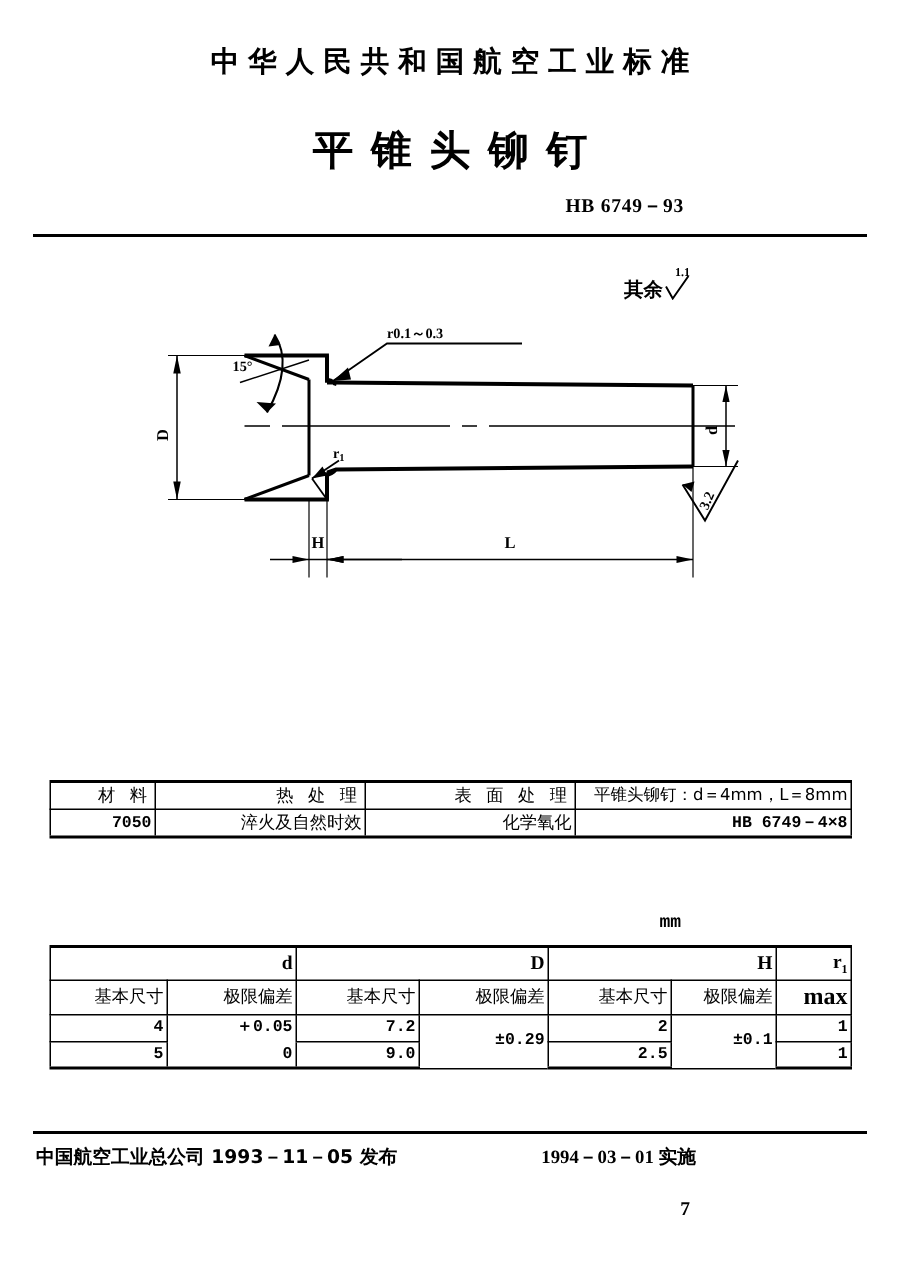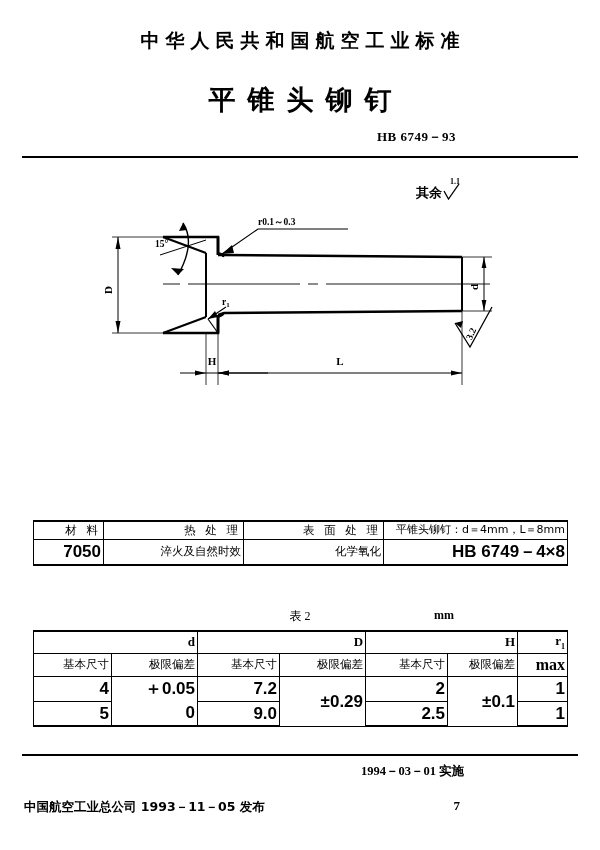--- a/index.html
+++ b/index.html
@@ -110,21 +110,21 @@
 
   
   .tbl-caption {
     position: absolute;
     font-family: "Liberation Serif", serif;
     font-size: 12px;
     text-align: center;
   }
   .unit-label {
     position: absolute;
-    font-family: Liberation Serif, serif;
+    font-family: Liberation Mono, monospace;
     font-size: 12px;
     font-weight: bold;
   }
 
   table.grid {
     position: absolute;
     border-collapse: collapse;
     font-family: "DejaVu Sans", sans-serif;
     font-size: 11.5px;
     table-layout: fixed;
@@ -133,38 +133,37 @@
     border: 1px solid #000;
     text-align: right;
     vertical-align: middle;
     padding: 2px 2px;
     line-height: 1.15;
   }
   table.grid .outer-top    { border-top-width: 2px; }
   table.grid .outer-bottom { border-bottom-width: 2px; }
 
   .cn { font-family: "DejaVu Sans", sans-serif; letter-spacing: 3px; text-indent: 3px; }
-  .num { font-family: Liberation Sans, sans-serif; font-weight: bold; font-size: 17px; }
+  .num { font-family: Liberation Mono, monospace; font-weight: bold; font-size: 11px; }
   .hdr-lat { font-family: "Liberation Serif", serif; font-weight: bold; font-size: 13px; }
 
   
   .rule-bottom {
     position: absolute;
     left: 22px; top: 754px;
     width: 556px;
     height: 0;
     border-top: 2px solid #000;
   }
   .footer-left {
     position: absolute;
     left: 24px; top: 763px;
     font-family: "DejaVu Sans", sans-serif;
     font-weight: bold;
     font-size: 12.5px;
-    margin-top: 36px;
   }
   .footer-right {
     position: absolute;
     right: 24px; top: 763px;
     font-family: Liberation Serif, serif;
     font-weight: bold;
     font-size: 12.5px;
   }
   .page-num {
     position: absolute;
@@ -299,21 +298,20 @@
       </tr>
       <tr>
         <td class="outer-bottom num">7050</td>
         <td class="outer-bottom">淬火及自然时效</td>
         <td class="outer-bottom">化学氧化</td>
         <td class="outer-bottom num">HB 6749－4×8</td>
       </tr>
     </tbody>
   </table>
 
-  <div class="tbl-caption" style="left:0; top:608px; width:600px;">表 2</div>
   <div class="unit-label" style="right:34px; top:608px;">mm</div>
 
   <table class="grid" style="left:33px; top:630px; width:534px;">
     <colgroup>
       <col style="width:78px">
       <col style="width:86px">
       <col style="width:82px">
       <col style="width:86px">
       <col style="width:82px">
       <col style="width:70px">

